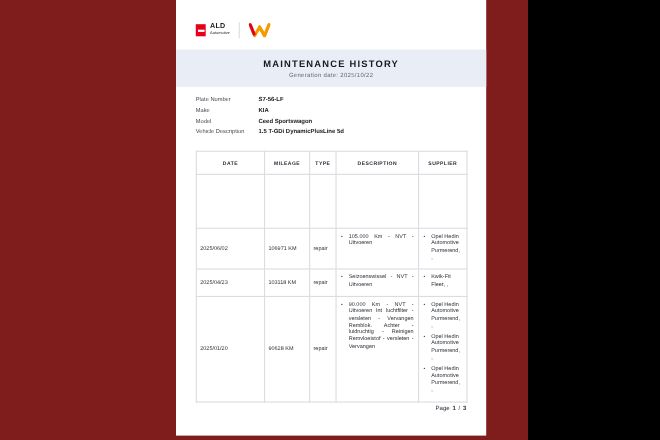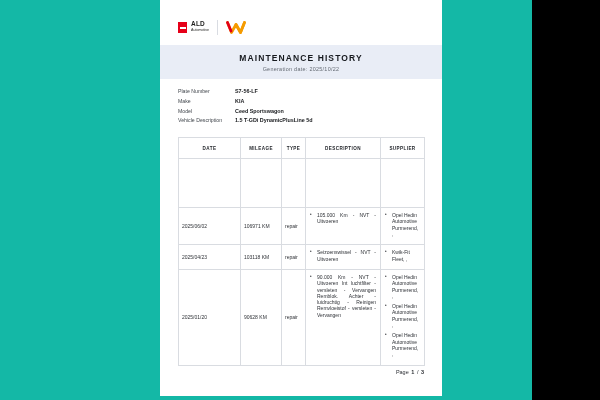--- a/index.html
+++ b/index.html
@@ -1,17 +1,17 @@
 <!DOCTYPE html>
 <html><head>
 <meta charset="utf-8">
 <style>
   html,body { margin:0; padding:0; background:#000; }
   .viewport {
-    position:relative; width:532px; height:400px; background:#14b8a6;
+    position:relative; width:480px; height:400px; background:#7f1d1d;
     overflow:hidden; font-family:"Liberation Sans", sans-serif;
   }
   .page {
     position:absolute; left:160px; top:0; width:282px; height:396px;
     background:#ffffff;
   }
 
   
   .logo-row { display:flex; align-items:center; padding:16px 0 0 18px; height:22px; }
   .ald-logo { display:flex; align-items:flex-start; }

